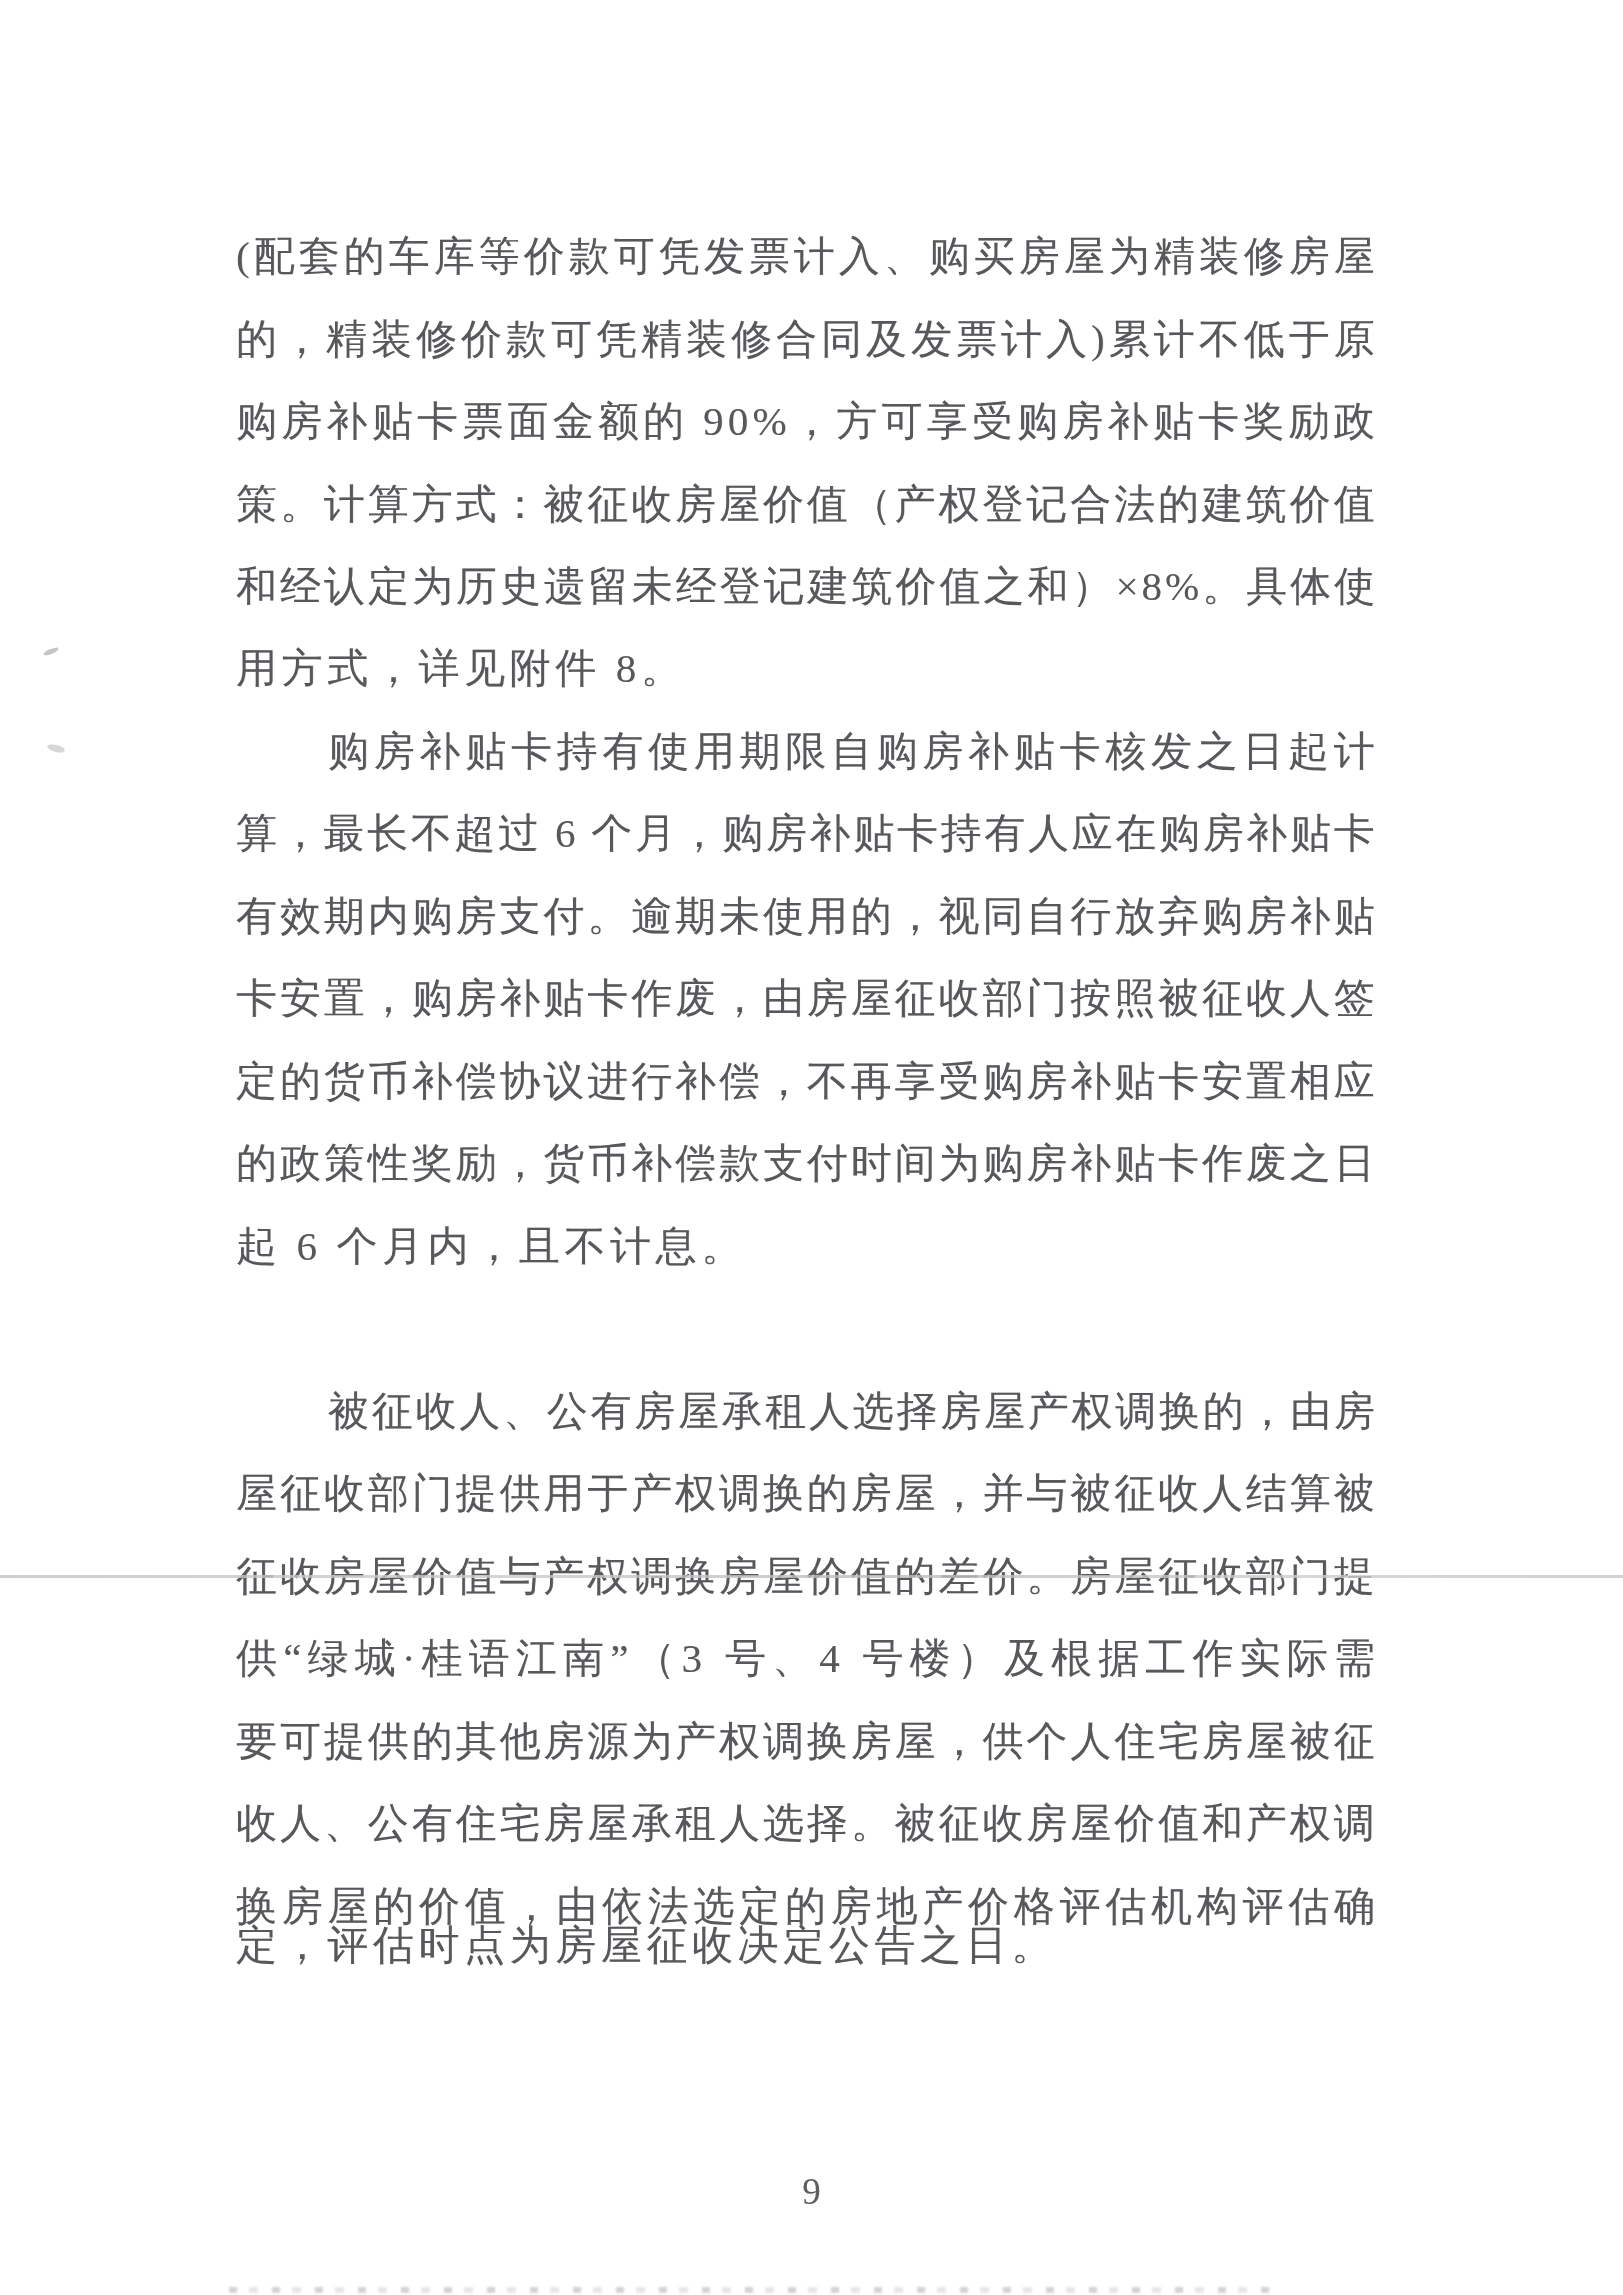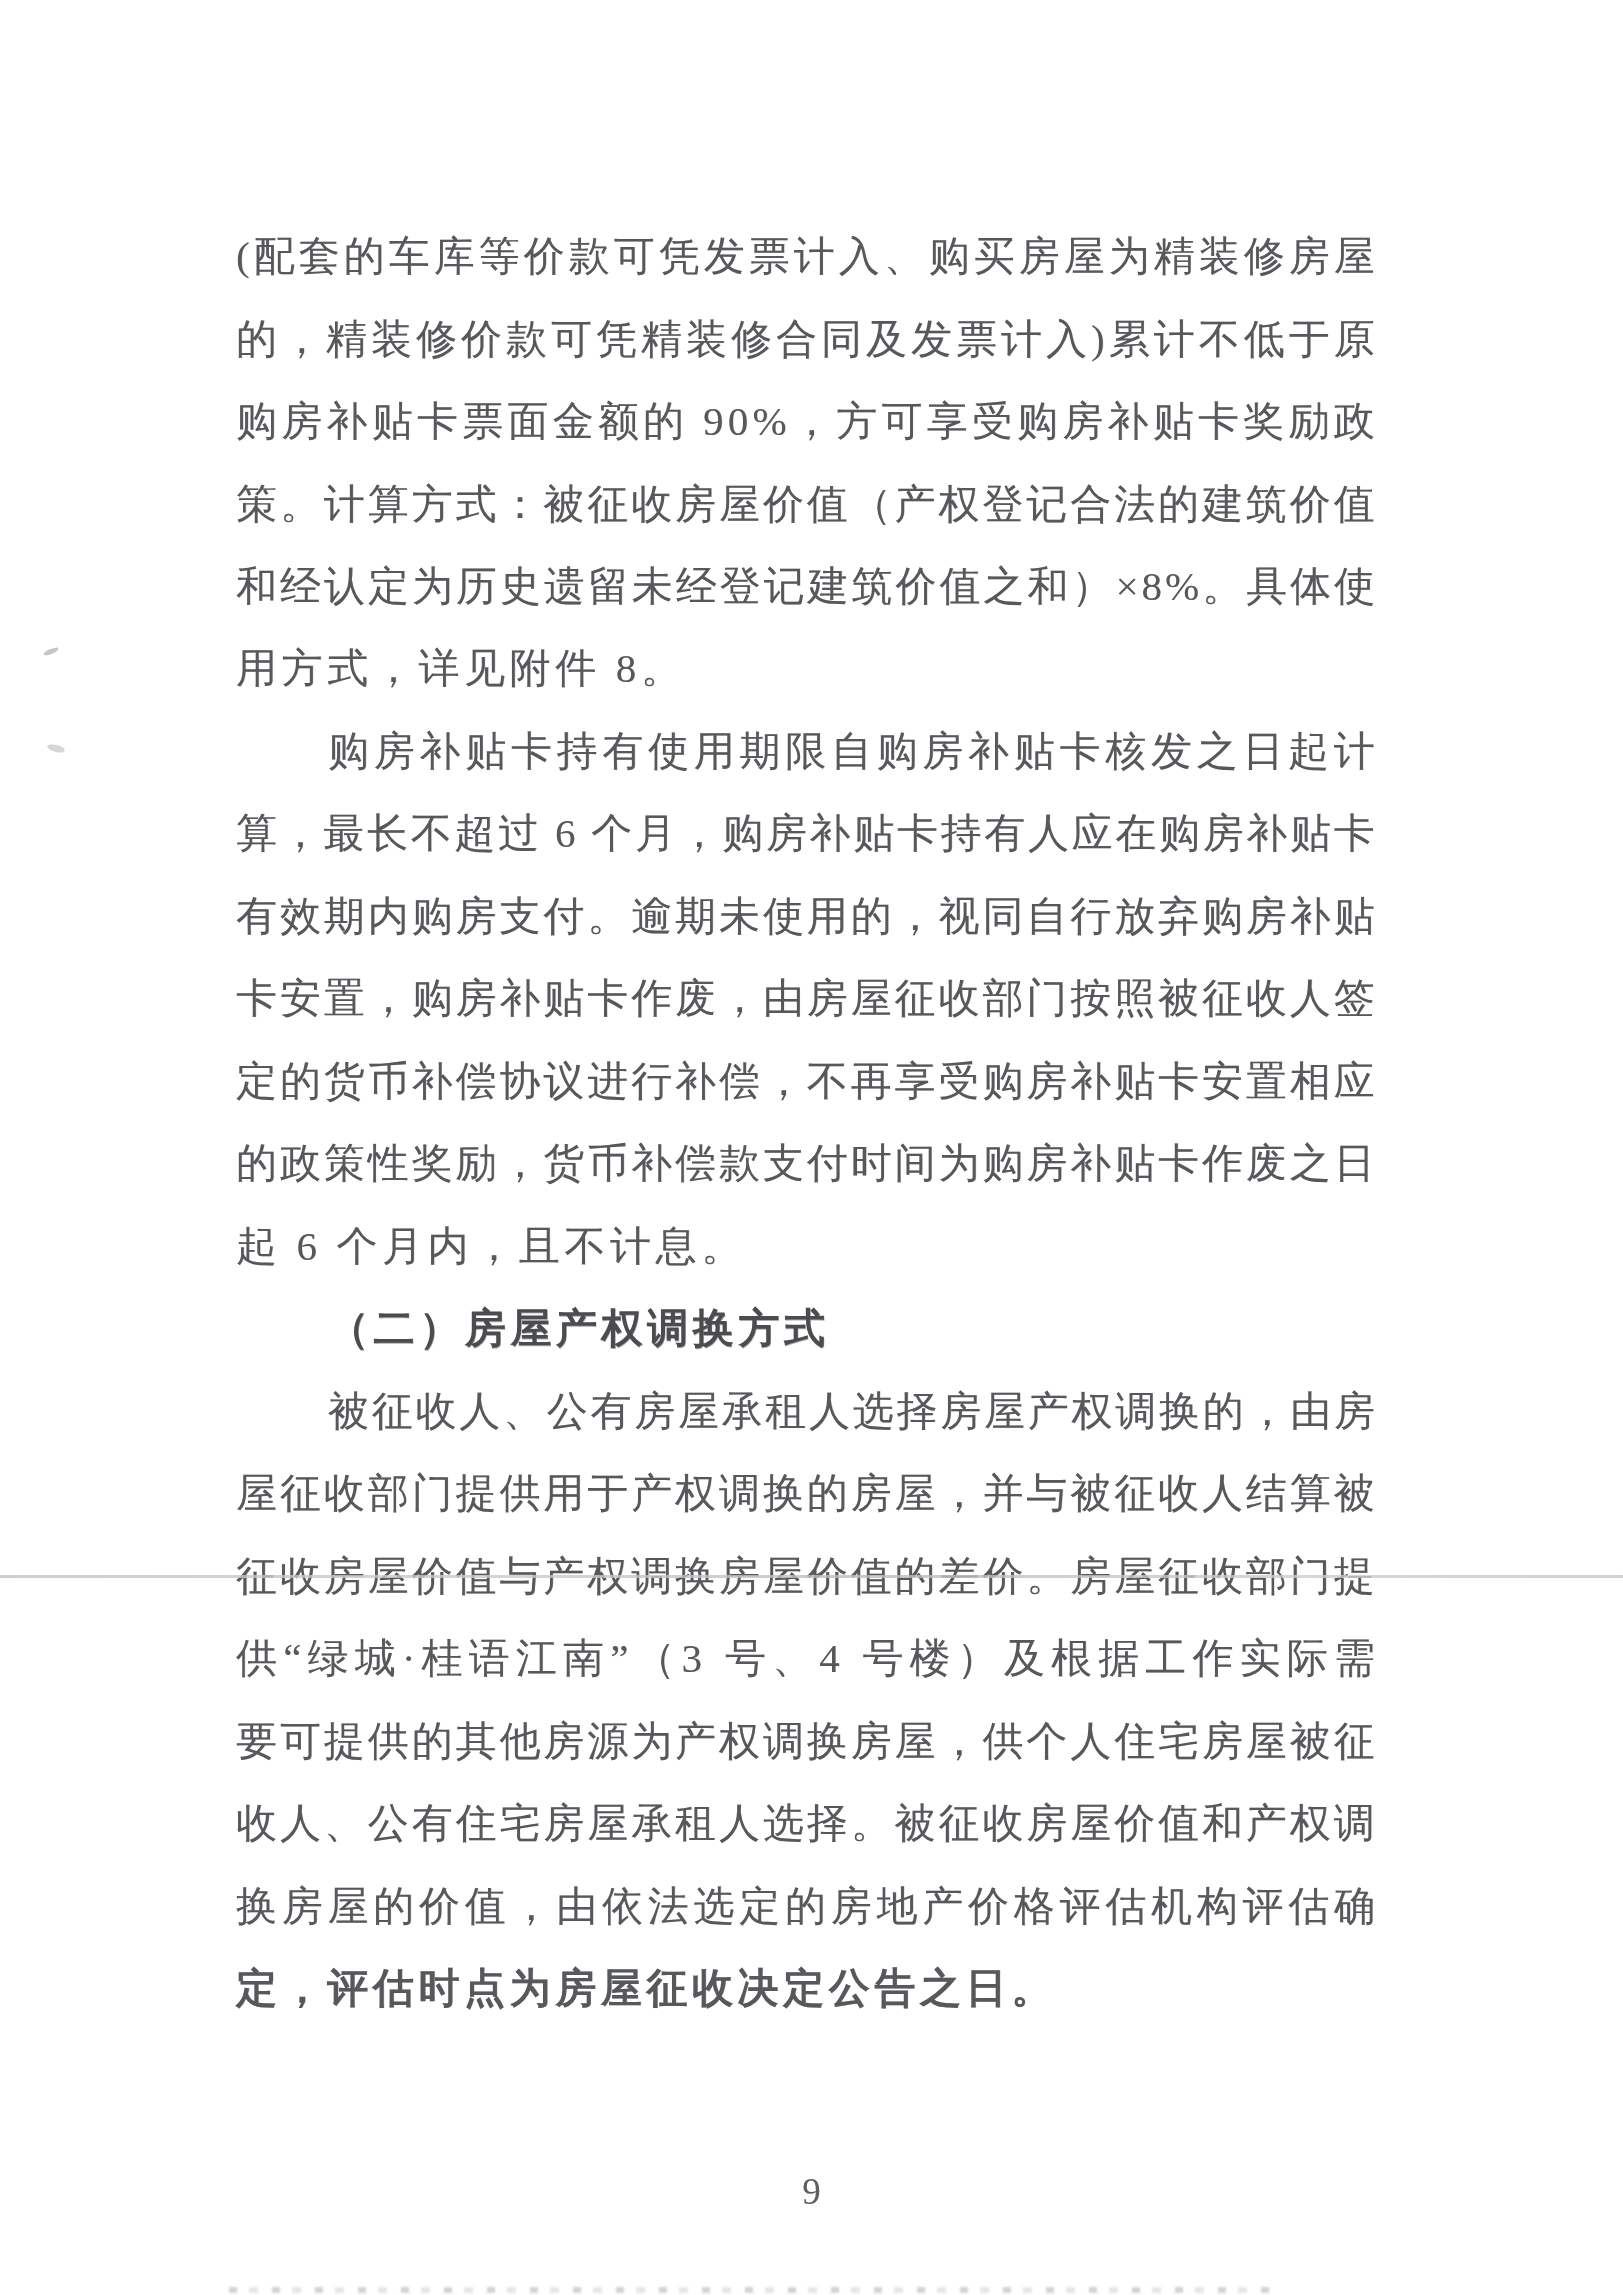--- a/index.html
+++ b/index.html
@@ -369,21 +369,20 @@
         <span>房</span>
         <span>补</span>
         <span>贴</span>
         <span>卡</span>
         <span>作</span>
         <span>废</span>
         <span>之</span>
         <span>日</span>
       </div>
       <div class="line plain" style="top: 1219px;">起 6 个月内，且不计息。</div>
-      <div class="line plain indent bold" style="top: 1301px;">（二）房屋产权调换方式</div>
       <div class="line justify indent" style="top: 1384px;">
         <span>被</span>
         <span>征</span>
         <span>收</span>
         <span>人</span>
         <span>、</span>
         <span>公</span>
         <span>有</span>
         <span>房</span>
         <span>屋</span>
@@ -565,21 +564,21 @@
         <span>价</span>
         <span>格</span>
         <span>评</span>
         <span>估</span>
         <span>机</span>
         <span>构</span>
         <span>评</span>
         <span>估</span>
         <span>确</span>
       </div>
-      <div class="line plain" style="top: 1961px; font-weight: bold;">定，评估时点为房屋征收决定公告之日。</div>
+      <div class="line plain" style="top: 1918px;">定，评估时点为房屋征收决定公告之日。</div>
     </div>
 
   <div class="scanline"></div>
   <div class="speck s1"></div>
   <div class="speck s2"></div>
   <div class="bottomnoise"></div>
 
   <div class="pageno">9</div>
 </div>
 

